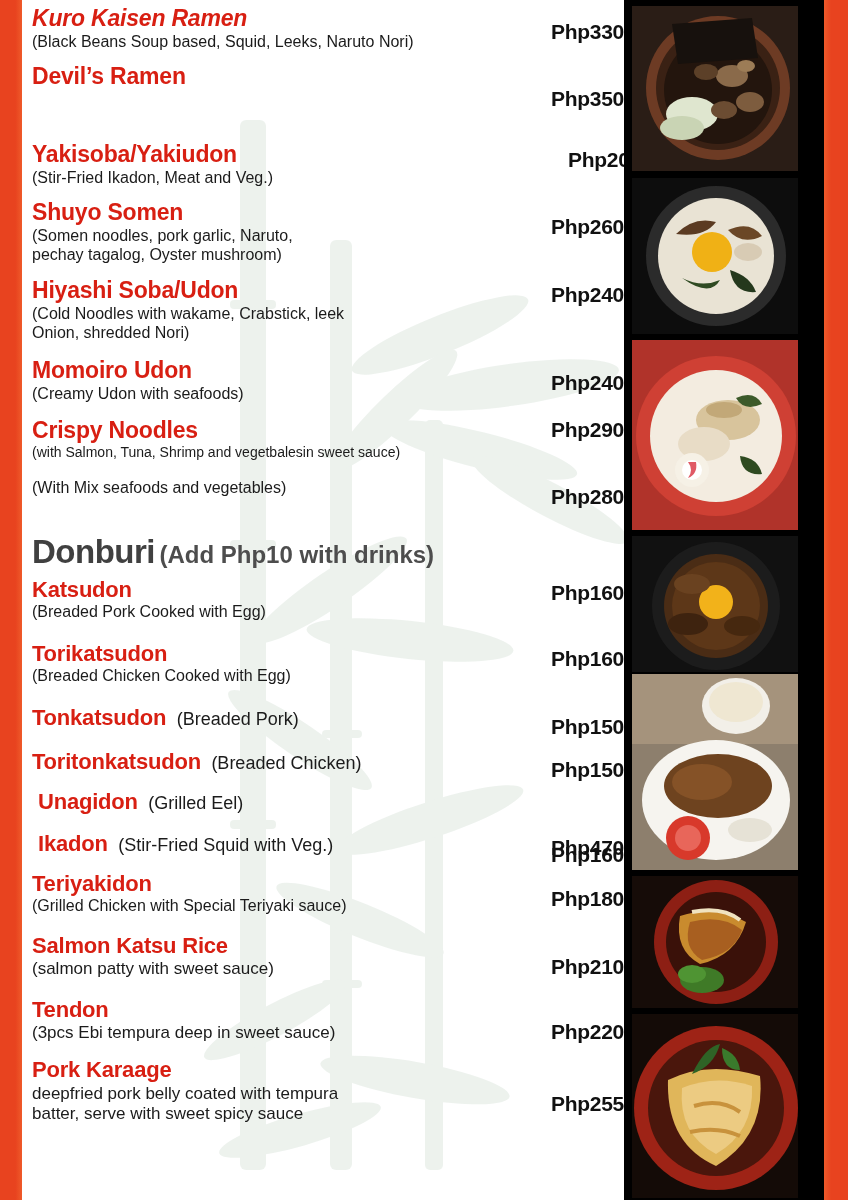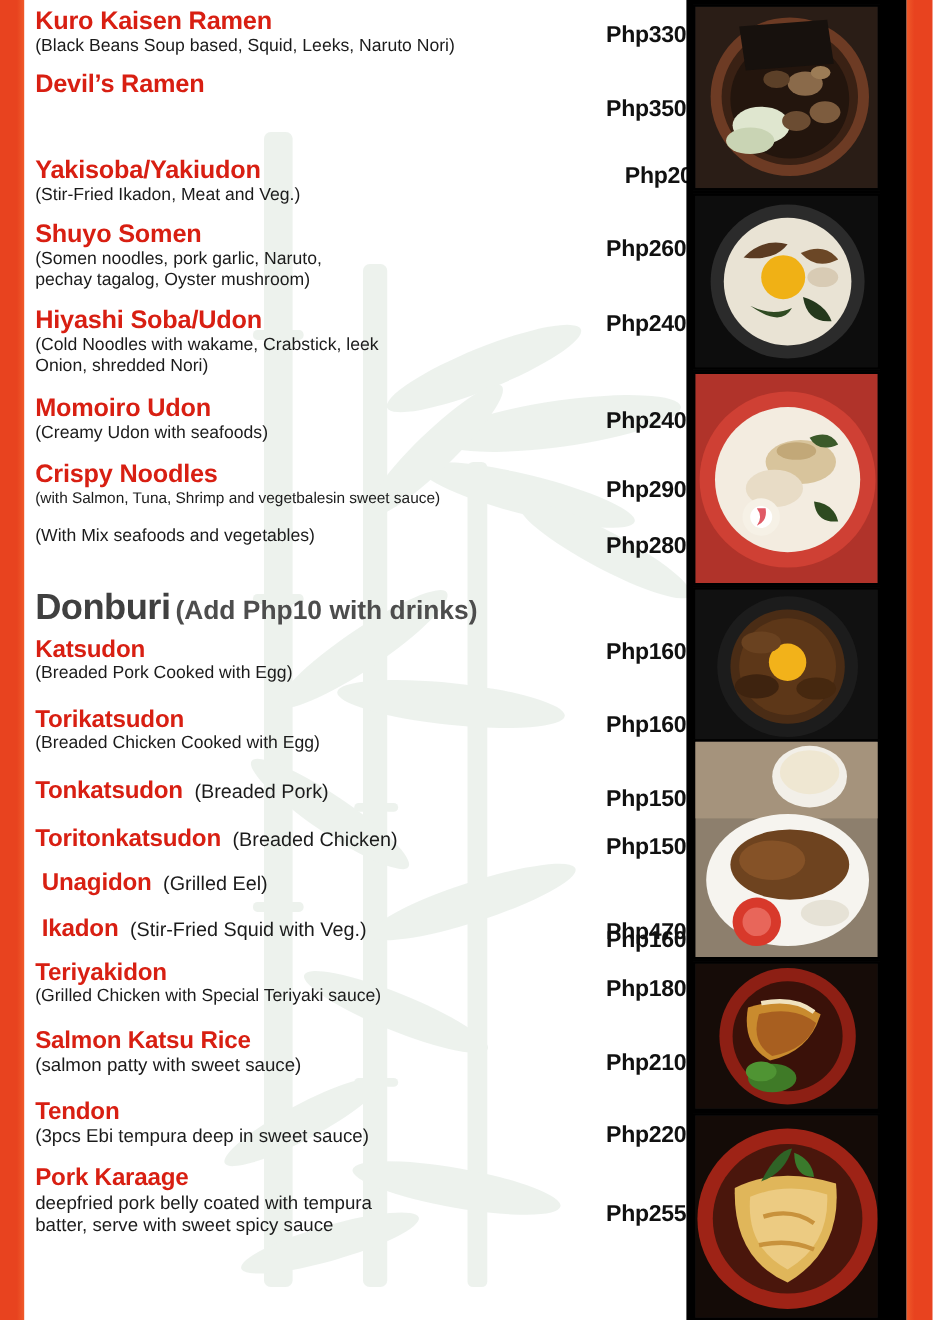--- a/index.html
+++ b/index.html
@@ -150,21 +150,21 @@
       <ellipse cx="95" cy="900" rx="80" ry="16" transform="rotate(-28 95 900)"></ellipse>
       <ellipse cx="235" cy="960" rx="96" ry="18" transform="rotate(10 235 960)"></ellipse>
       <ellipse cx="120" cy="1010" rx="84" ry="16" transform="rotate(-16 120 1010)"></ellipse>
     </g>
   </svg>
 
   <div class="menu-col">
 
     <div class="item" style="top:6px;">
       <div class="item-text">
-        <div class="name" style="font-size:23px;">Kuro Kaisen Ramen</div>
+        <div class="name" style="font-size:23px;font-style:italic;">Kuro Kaisen Ramen</div>
         <div class="desc" style="font-size:16px; margin-top:3px; white-space:pre-line;">(Black Beans Soup based, Squid, Leeks, Naruto Nori)</div>
       </div>
       <div class="price" style="left:519px; top:14px;">Php330</div>
     </div>
 
     <div class="item" style="top:64px;">
       <div class="item-text">
         <div class="name" style="font-size:23px;">Devil’s Ramen</div>
       </div>
       <div class="price" style="left:519px; top:23px;">Php350</div>
@@ -202,21 +202,21 @@
         <div class="desc" style="font-size:16px; margin-top:3px; white-space:pre-line;">(Creamy Udon with seafoods)</div>
       </div>
       <div class="price" style="left:519px; top:13px;">Php240</div>
     </div>
 
     <div class="item" style="top:418px;">
       <div class="item-text">
         <div class="name" style="font-size:23px;">Crispy Noodles</div>
         <div class="desc" style="font-size:14px; margin-top:3px; white-space:pre-line;">(with Salmon, Tuna, Shrimp and vegetbalesin sweet sauce)</div>
       </div>
-      <div class="price" style="left:519px; top:16px;">Php290</div>
+      <div class="price" style="left:519px; top:0px;">Php290</div>
     </div>
 
     <div class="item" style="top:476px;">
       <div class="item-text">
         <div class="desc" style="font-size:16px; margin-top:3px; white-space:pre-line;">(With Mix seafoods and vegetables)</div>
       </div>
       <div class="price" style="left:519px; top:9px;">Php280</div>
     </div>
 
     <div class="section-head" style="top:533px;">

